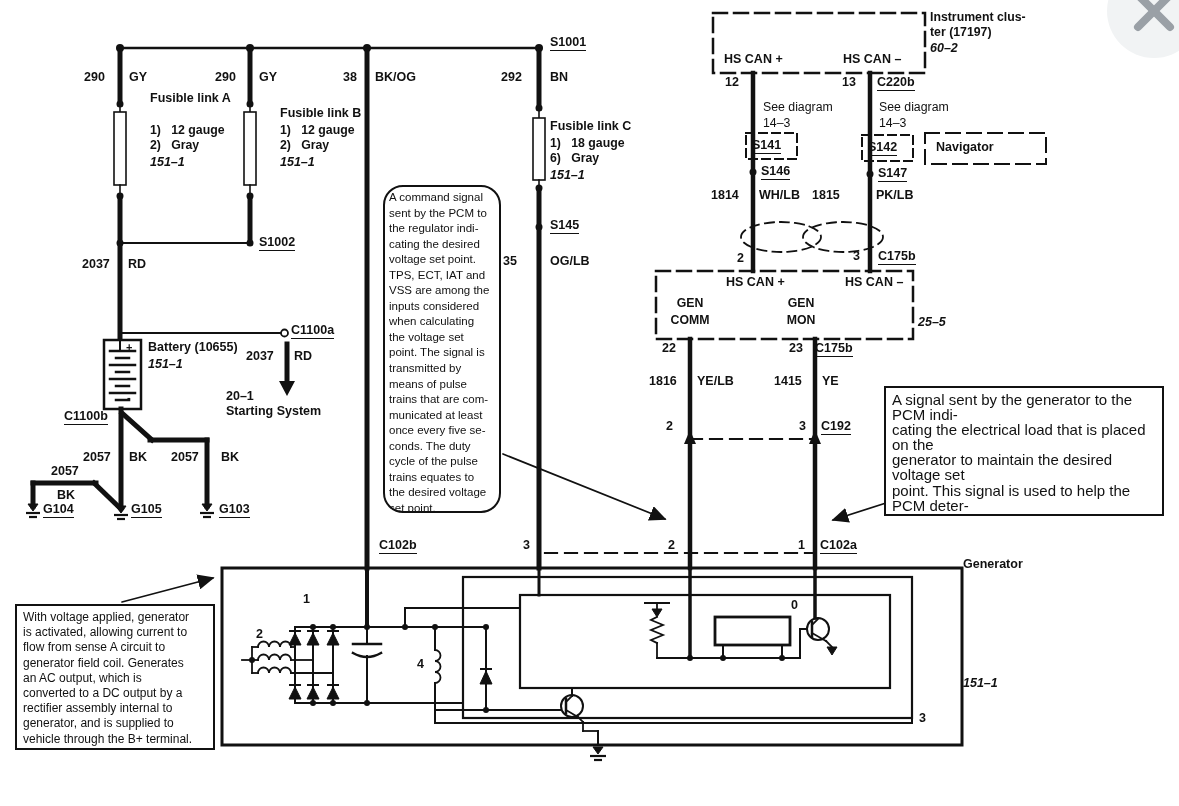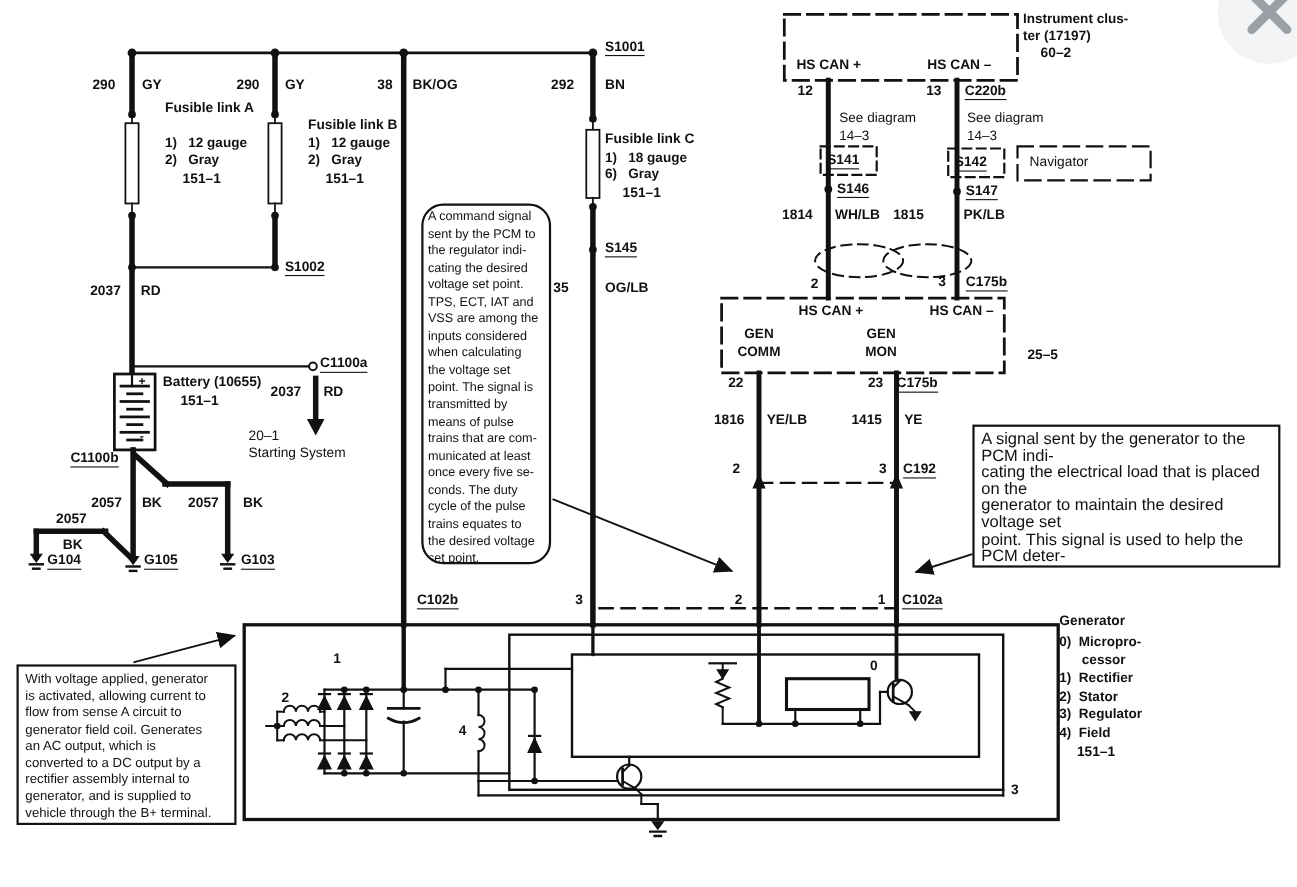--- a/index.html
+++ b/index.html
@@ -1,21 +1,21 @@
 <!DOCTYPE html>
 <html><head>
 <meta charset="utf-8">
 <style>
   html,body{margin:0;padding:0;background:#fff;}
   .stage{position:relative;width:1179px;height:806px;background:#fff;overflow:hidden;
          font-family:"Liberation Sans",sans-serif;color:#111;}
   svg.art{position:absolute;left:0;top:0;}
   .lbl{position:absolute;font-size:12.5px;font-weight:bold;white-space:pre;line-height:1;}
-  .n{font-weight:normal;}
-  .i{margin-left:16px;}
+  .n{font-weight:bold;}
+  .i{font-style:italic;}
   .u{border-bottom:1.6px solid #111;padding-bottom:1px;}
   .blk{position:absolute;font-size:12.3px;font-weight:bold;white-space:pre;line-height:15px;}
   .nblk{position:absolute;font-size:12.3px;font-weight:normal;white-space:pre;line-height:16px;}
   .cblk{position:absolute;font-size:12.3px;font-weight:bold;white-space:pre-line;line-height:17px;text-align:center;}
   .note{position:absolute;border:2px solid #111;background:#fff;box-sizing:border-box;
         white-space:pre-line;overflow:hidden;}
   .note.cmd{font-size:11.5px;line-height:15.55px;padding:3px 4px;border-radius:20px;}
   .note.load{font-size:15px;line-height:15.1px;padding:4px 6px;}
   .note.op{font-size:12px;line-height:15.2px;padding:4px 6px;}
   .sm{font-size:11px;}
@@ -385,26 +385,20 @@
 <span class="lbl u" style="left:820px;top:539px">C102a</span>
 <span class="lbl" style="left:523px;top:539px">3</span>
 <span class="lbl u" style="left:379px;top:539px">C102b</span>
 
 <span class="lbl" style="left:303px;top:593px">1</span>
 <span class="lbl" style="left:256px;top:628px">2</span>
 <span class="lbl" style="left:417px;top:658px">4</span>
 <span class="lbl" style="left:791px;top:599px">0</span>
 <span class="lbl" style="left:919px;top:712px">3</span>
 <span class="lbl" style="left:963px;top:558px">Generator</span>
-<span class="blk" style="left:963px;top:575px;line-height:16.5px">0)  Micropro-
-      cessor
-1)  Rectifier
-2)  Stator
-3)  Regulator
-4)  Field</span>
 <span class="lbl i" style="left:963px;top:677px">151–1</span>
 
 <div class="note cmd" style="left:383px;top:185px;width:118px;height:328px">A command signal
 sent by the PCM to
 the regulator indi-
 cating the desired
 voltage set point.
 TPS, ECT, IAT and
 VSS are among the
 inputs considered

